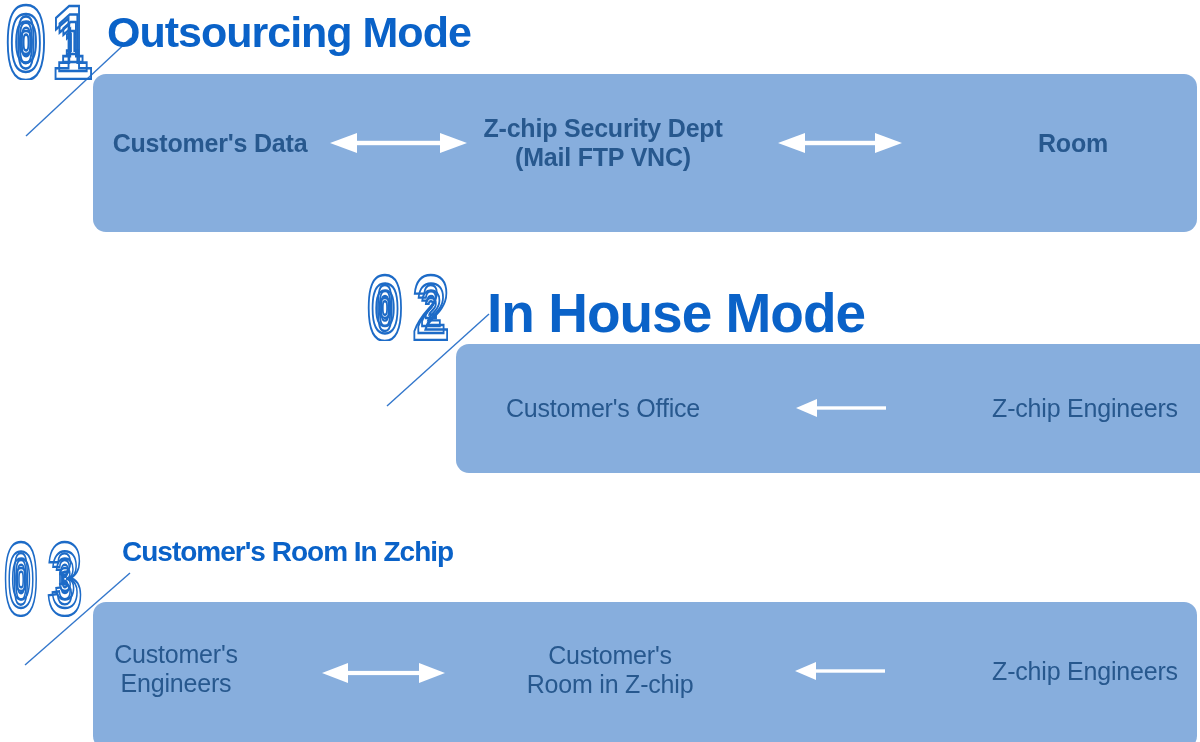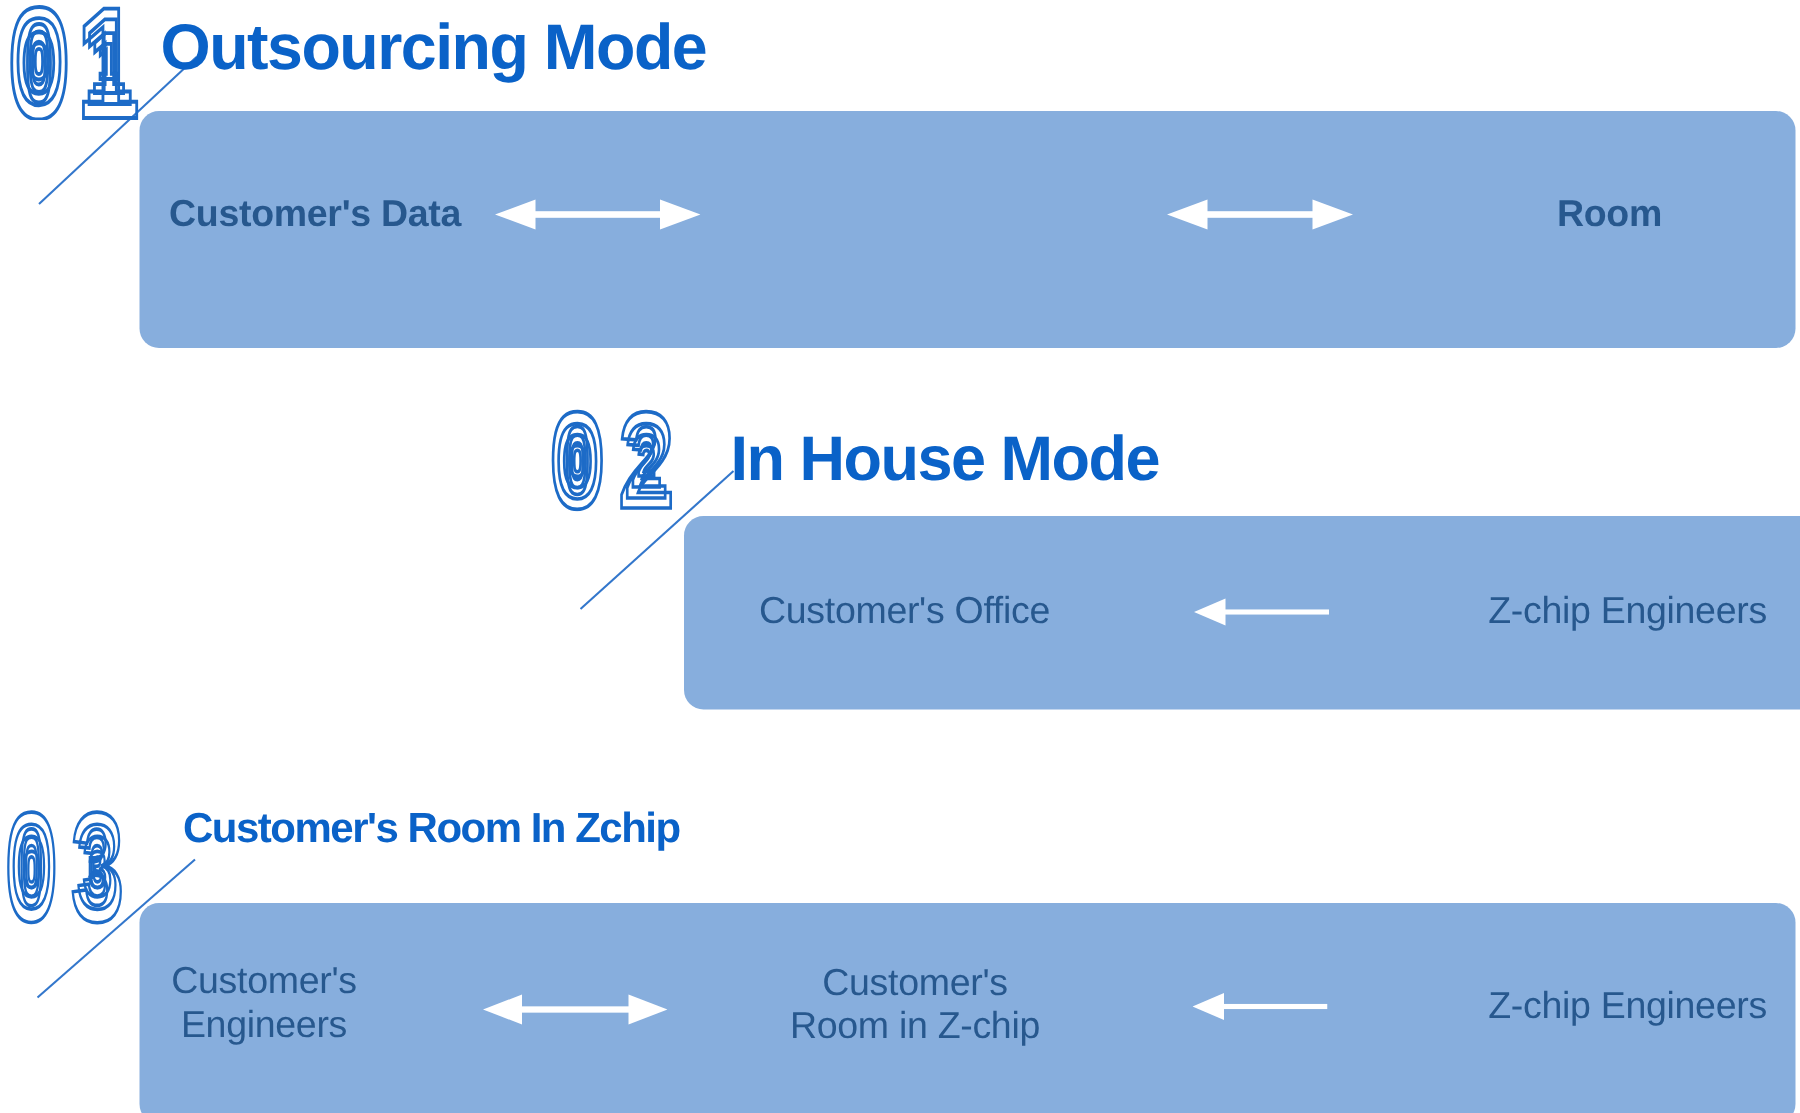--- a/index.html
+++ b/index.html
@@ -75,20 +75,24 @@
     </div>
 
     <svg class="arrow" style="left:237px;top:58px;" width="137" height="22" viewBox="0 0 137 22">
       <g fill="#ffffff">
         <polygon points="0,11 27,1 27,21"></polygon>
         <rect x="25" y="8.8" width="87" height="4.4"></rect>
         <polygon points="137,11 110,1 110,21"></polygon>
       </g>
     </svg>
 
+    <div class="node" style="left:510px;top:69px;">
+      <div>Z-chip Security Dept</div>
+        <div>(Mail FTP VNC)</div>
+    </div>
 
     <svg class="arrow" style="left:685px;top:58px;" width="124" height="22" viewBox="0 0 124 22">
       <g fill="#ffffff">
         <polygon points="0,11 27,1 27,21"></polygon>
         <rect x="25" y="8.8" width="74" height="4.4"></rect>
         <polygon points="124,11 97,1 97,21"></polygon>
       </g>
     </svg>
 
     <div class="node" style="left:980px;top:69px;">
@@ -109,21 +113,21 @@
       </g>
       <g transform="translate(69,37) scale(0.74,1)">
         <text font-size="92" dominant-baseline="central">2</text>
         <text font-size="71" dominant-baseline="central">2</text>
         <text font-size="50" dominant-baseline="central">2</text>
         <text font-size="29" dominant-baseline="central">2</text>
       </g>
     </g>
   </svg>
 
-  <div class="title" style="left:487px;top:283px;font-size:42px;">In House Mode</div>
+  <div class="title" style="left:487px;top:283px;font-size:55px;">In House Mode</div>
 
   <div class="mode-box" style="left:456px;top:344px;width:741px;height:129px;padding-left:23px;">
 
     <div class="node" style="left:147px;top:64px;">
       <div>Customer's Office</div>
         <div></div>
     </div>
 
     <svg class="arrow" style="left:340px;top:53px;" width="90" height="22" viewBox="0 0 90 22">
       <g fill="#ffffff">

